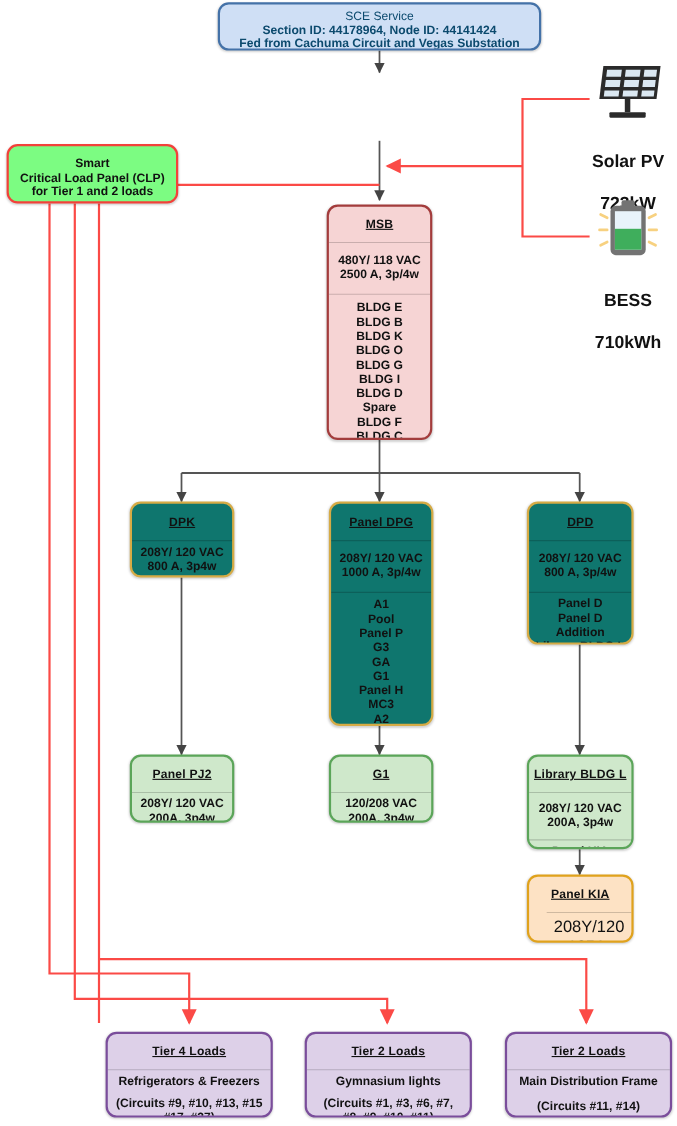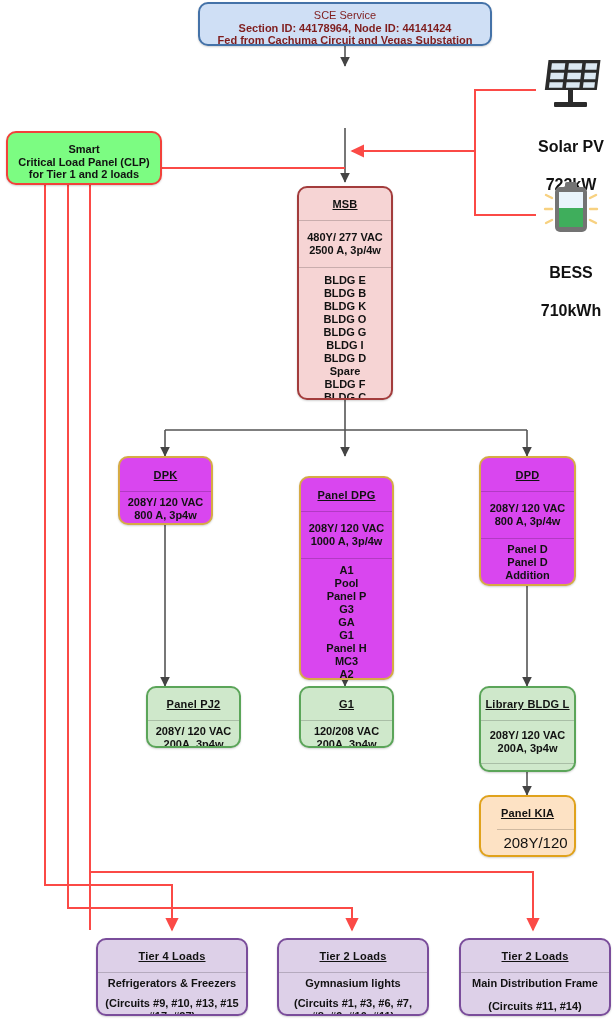--- a/index.html
+++ b/index.html
@@ -20,24 +20,24 @@
   .sec{
     padding:4px 4px;
     display:flex;flex-direction:column;align-items:center;justify-content:center;
   }
   .sec + .sec{border-top:1px solid rgba(0,0,0,0.18);}
   .ttl{font-weight:bold;text-decoration:underline;letter-spacing:.2px;}
   .ln{line-height:1.18;}
   .b{font-weight:bold;}
 
   
-  .blue  {background:#cfdff5;border-color:#4472a8;color:#7f1d1d;}
+  .blue  {background:#cfdff5;border-color:#4472a8;color:#0c4a6e;}
   .green {background:#7cfc82;border-color:#f2413a;color:#111;}
   .pink  {background:#f6d4d4;border-color:#a33c3c;color:#111;}
-  .cream {background:#d946ef;border-color:#d6ab45;color:#111;}
+  .cream {background:#0f766e;border-color:#d6ab45;color:#111;}
   .mint  {background:#cfe8cb;border-color:#5ba559;color:#111;}
   .orange{background:#fde2c4;border-color:#e0a21c;color:#111;}
   .purple{background:#ddd0e8;border-color:#7a4d9b;color:#111;}
 
   .iconwrap{position:absolute;text-align:center;}
   .iconlbl{font-size:16px;font-weight:bold;line-height:1.2;color:#111;margin-top:19px;}
 </style>
 </head>
 <body>
 
@@ -145,21 +145,21 @@
     </svg>
     <div class="iconlbl">BESS</div>
     <div class="iconlbl">710kWh</div>
   </div>
 
   <div class="node pink" style="left:297px;top:186px;width:96px;height:214px;">
     <div class="sec" style="height:24px;">
       <div class="ttl" style="font-size:11px;">MSB</div>
     </div>
     <div class="sec ln" style="height:38px;font-size:11px;font-weight:bold;">
-      <div>480Y/ 277 VAC</div>
+      <div>480Y/ 118 VAC</div>
       <div>2500 A, 3p/4w</div>
     </div>
     <div class="sec ln" id="msb-feeders" style="flex:1;font-size:11px;font-weight:bold;padding-top:6px;">
         <div>BLDG E</div>
         <div>BLDG B</div>
         <div>BLDG K</div>
         <div>BLDG O</div>
         <div>BLDG G</div>
         <div>BLDG I</div>
         <div>BLDG D</div>
@@ -172,21 +172,21 @@
   <div class="node cream" style="left:118px;top:456px;width:95px;height:69px;">
     <div class="sec" style="height:25px;">
       <div class="ttl" style="font-size:11px;">DPK</div>
     </div>
     <div class="sec ln" style="flex:1;font-size:11px;font-weight:bold;">
       <div>208Y/ 120 VAC</div>
       <div>800 A, 3p4w</div>
     </div>
   </div>
 
-  <div class="node cream" style="left:299px;top:456px;width:95px;height:204px;margin-top:20px;">
+  <div class="node cream" style="left:299px;top:456px;width:95px;height:204px;">
     <div class="sec" style="height:25px;">
       <div class="ttl" style="font-size:11px;">Panel DPG</div>
     </div>
     <div class="sec ln" style="height:38px;font-size:11px;font-weight:bold;">
       <div>208Y/ 120 VAC</div>
       <div>1000 A, 3p/4w</div>
     </div>
     <div class="sec ln" id="dpg-feeders" style="flex:1;font-size:11px;font-weight:bold;padding-top:5px;">
         <div>A1</div>
         <div>Pool</div>
@@ -208,21 +208,21 @@
       <div>208Y/ 120 VAC</div>
       <div>800 A, 3p/4w</div>
     </div>
     <div class="sec ln" id="dpd-feeders" style="flex:1;font-size:11px;font-weight:bold;">
         <div>Panel D</div>
         <div>Panel D Addition</div>
         <div>Library BLDG L</div>
       </div>
   </div>
 
-  <div class="node mint" style="left:118px;top:686px;width:95px;height:62px;margin-left:28px;">
+  <div class="node mint" style="left:118px;top:686px;width:95px;height:62px;">
     <div class="sec" style="height:24px;">
       <div class="ttl" style="font-size:11px;">Panel PJ2</div>
     </div>
     <div class="sec ln" style="flex:1;font-size:11px;font-weight:bold;">
       <div>208Y/ 120 VAC</div>
       <div>200A, 3p4w</div>
     </div>
   </div>
 
   <div class="node mint" style="left:299px;top:686px;width:95px;height:62px;">

